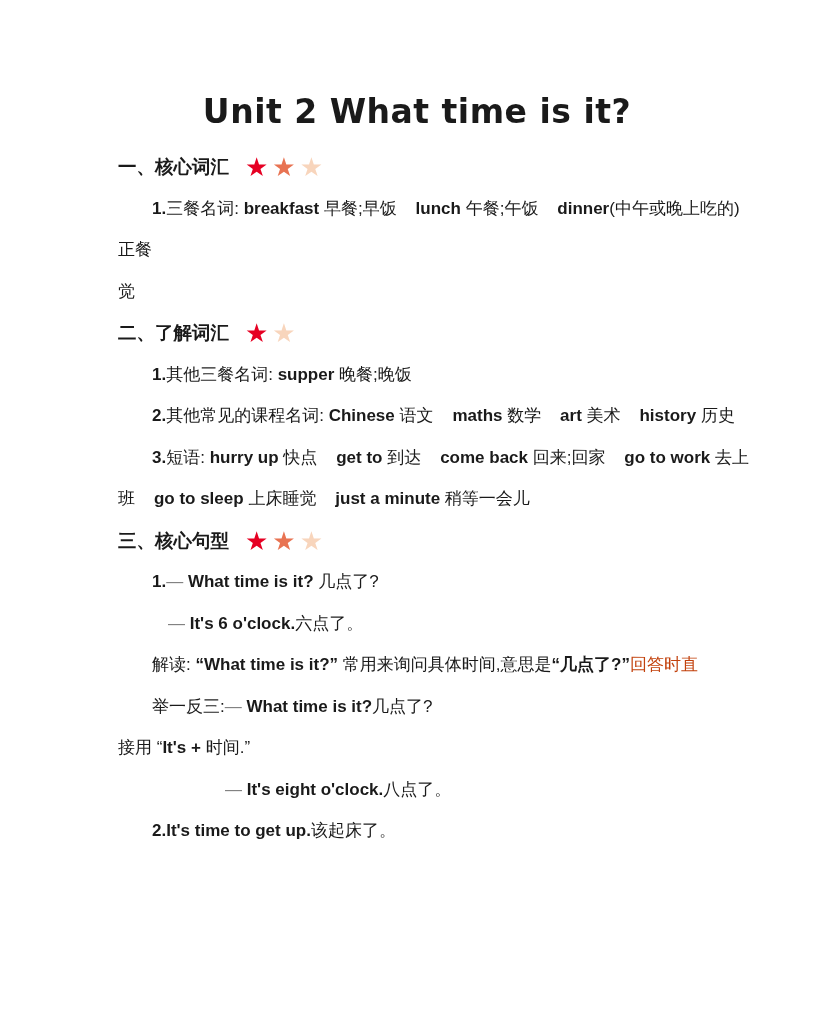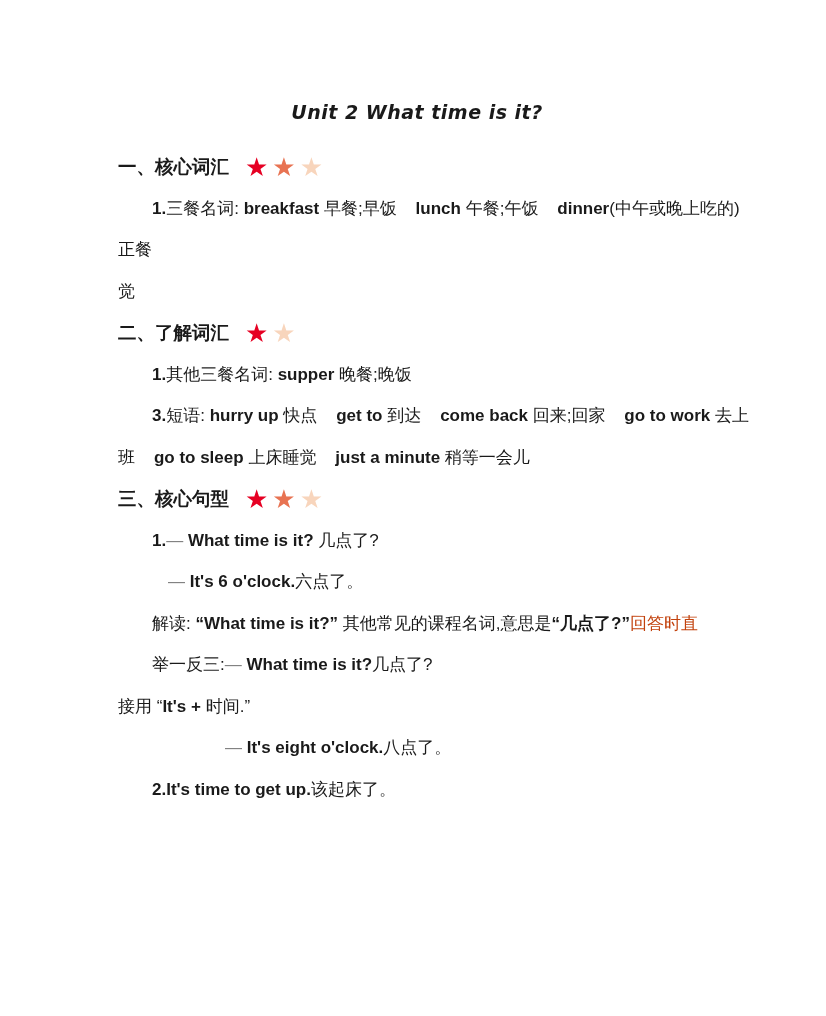--- a/index.html
+++ b/index.html
@@ -15,28 +15,27 @@
     color: #1a1a1a;
   }
   .page {
     box-sizing: border-box;
     width: 826px;
     height: 1016px;
     padding: 94px 110px 0 118px;
     background: #ffffff;
   }
   .doc-title {
-    font-size: 19px;
+    font-size: 33px;
     font-weight: bold;
     text-align: center;
     margin: 0 0 16px 0;
     line-height: 36px;
     letter-spacing: 0.5px;
     font-family: "DejaVu Sans", "Liberation Sans", sans-serif;
-    font-style: italic;
   }
   .line {
     white-space: pre;
     font-size: 17px;
     line-height: 41.5px;
     height: 41.5px;
   }
   .line.heading {
     font-weight: bold;
     font-size: 18.5px;
@@ -66,24 +65,25 @@
 
 <div class="page">
   <h1 class="doc-title">Unit 2 What time is it?</h1>
   <div>
       <div class="line heading"><span class="run b">一、核心词汇</span><span class="stars"><span class="star" style="color: rgb(230, 0, 35);">★</span><span class="star" style="color: rgb(232, 115, 82);">★</span><span class="star" style="color: rgb(248, 213, 188);">★</span></span></div>
       <div class="line first"><span class="run b">1.</span><span class="run">三餐名词: </span><span class="run b">breakfast </span><span class="run">早餐;早饭    </span><span class="run b">lunch </span><span class="run">午餐;午饭    </span><span class="run b">dinner</span><span class="run">(中午或晚上吃的)</span></div>
       <div class="line cont"><span class="run">正餐</span></div>
       <div class="line cont"><span class="run">觉</span></div>
       <div class="line heading"><span class="run b">二、了解词汇</span><span class="stars"><span class="star" style="color: rgb(230, 0, 35);">★</span><span class="star" style="color: rgb(248, 213, 188);">★</span></span></div>
       <div class="line first"><span class="run b">1.</span><span class="run">其他三餐名词: </span><span class="run b">supper </span><span class="run">晚餐;晚饭</span></div>
+      <div class="line first"><span class="run b">2.</span><span class="run">其他常见的课程名词: </span><span class="run b">Chinese </span><span class="run">语文    </span><span class="run b">maths </span><span class="run">数学    </span><span class="run b">art </span><span class="run">美术    </span><span class="run b">history </span><span class="run">历史</span></div>
       <div class="line first"><span class="run b">3.</span><span class="run">短语: </span><span class="run b">hurry up </span><span class="run">快点    </span><span class="run b">get to </span><span class="run">到达    </span><span class="run b">come back </span><span class="run">回来;回家    </span><span class="run b">go to work </span><span class="run">去上</span></div>
       <div class="line cont"><span class="run">班    </span><span class="run b">go to sleep </span><span class="run">上床睡觉    </span><span class="run b">just a minute </span><span class="run">稍等一会儿</span></div>
       <div class="line heading"><span class="run b">三、核心句型</span><span class="stars"><span class="star" style="color: rgb(230, 0, 35);">★</span><span class="star" style="color: rgb(232, 115, 82);">★</span><span class="star" style="color: rgb(248, 213, 188);">★</span></span></div>
       <div class="line first"><span class="run b">1.</span><span class="run" style="color: rgb(127, 127, 127);">— </span><span class="run b">What time is it? </span><span class="run">几点了?</span></div>
       <div class="line a1"><span class="run" style="color: rgb(127, 127, 127);">— </span><span class="run b">It's 6 o'clock.</span><span class="run">六点了。</span></div>
-      <div class="line first"><span class="run">解读: </span><span class="run b">“What time is it?”</span><span class="run"> 其他常见的课程名词,意思是</span><span class="run b">“几点了?”</span><span class="run serif" style="color: #c2410c;">回答时直</span></div>
+      <div class="line first"><span class="run">解读: </span><span class="run b">“What time is it?”</span><span class="run"> 常用来询问具体时间,意思是</span><span class="run b">“几点了?”</span><span class="run serif" style="color: #c2410c;">回答时直</span></div>
       <div class="line first"><span class="run">举一反三:</span><span class="run" style="color: rgb(127, 127, 127);">— </span><span class="run b">What time is it?</span><span class="run">几点了?</span></div>
       <div class="line cont"><span class="run">接用 “</span><span class="run b">It's + </span><span class="run">时间.”</span></div>
       <div class="line a2"><span class="run" style="color: rgb(127, 127, 127);">— </span><span class="run b">It's eight o'clock.</span><span class="run">八点了。</span></div>
       <div class="line first"><span class="run b">2.</span><span class="run b">It's time to get up.</span><span class="run">该起床了。</span></div>
     </div>
 </div>
 
 </body></html>

